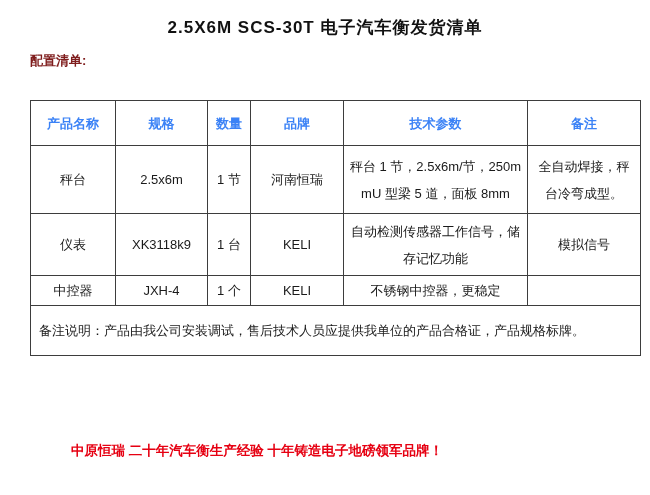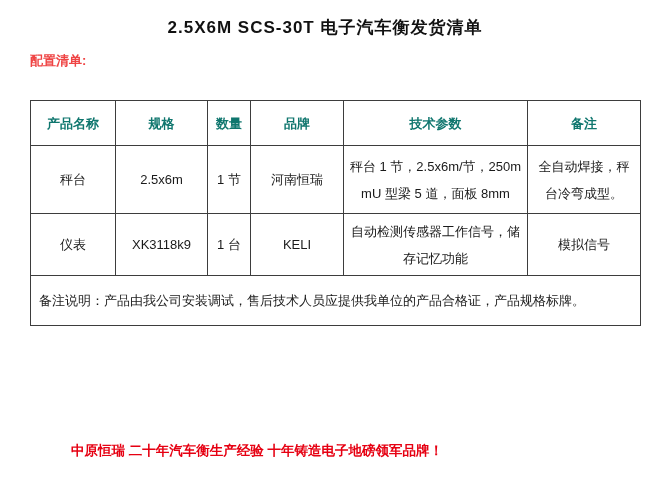--- a/index.html
+++ b/index.html
@@ -14,41 +14,41 @@
   .doc-title{
     position:absolute;top:16px;left:0;width:650px;
     text-align:center;
     font-size:17px;font-weight:bold;
     letter-spacing:1px;
     color:#111111;
   }
   .subtitle{
     position:absolute;top:52px;left:30px;
     font-size:13px;font-weight:bold;
-    color:#ef4444;
+    color:#7f1d1d;
   }
   table.spec-table{
     position:absolute;top:100px;left:30px;
     width:610px;
     border-collapse:collapse;
     table-layout:fixed;
   }
   .spec-table th,.spec-table td{
     border:1px solid #3d3d3d;
     text-align:center;
     vertical-align:middle;
     font-size:13px;
     line-height:27px;
     padding:0 5px;
     overflow:hidden;
     word-break:break-all;
   }
   .spec-table th{
     font-weight:bold;
-    color:#0f766e;
+    color:#3b82f6;
   }
   tr.r-header{height:45px;}
   tr.r-platform{height:68px;}
   tr.r-sensor{height:32px;}
   tr.r-indicator{height:62px;}
   tr.r-junction{height:30px;}
   tr.r-display{height:31px;}
   tr.r-cable{height:32px;}
   tr.r-footer{height:50px;}
   td.footer-note{
@@ -96,19 +96,27 @@
       <td>全自动焊接，秤台冷弯成型。</td>
     </tr>
     <tr class="r-indicator">
       <td>仪表</td>
       <td>XK3118k9</td>
       <td>1 台</td>
       <td>KELI</td>
       <td>自动检测传感器工作信号，储存记忆功能</td>
       <td>模拟信号</td>
     </tr>
+    <tr class="r-junction">
+      <td>中控器</td>
+      <td>JXH-4</td>
+      <td>1 个</td>
+      <td>KELI</td>
+      <td>不锈钢中控器，更稳定</td>
+      <td></td>
+    </tr>
     <tr class="r-footer">
       <td class="footer-note" colspan="6">备注说明：产品由我公司安装调试，售后技术人员应提供我单位的产品合格证，产品规格标牌。</td>
     </tr>
   </tbody>
 </table>
 
 <div class="slogan">中原恒瑞 二十年汽车衡生产经验 十年铸造电子地磅领军品牌！</div>
 
 </body></html>

